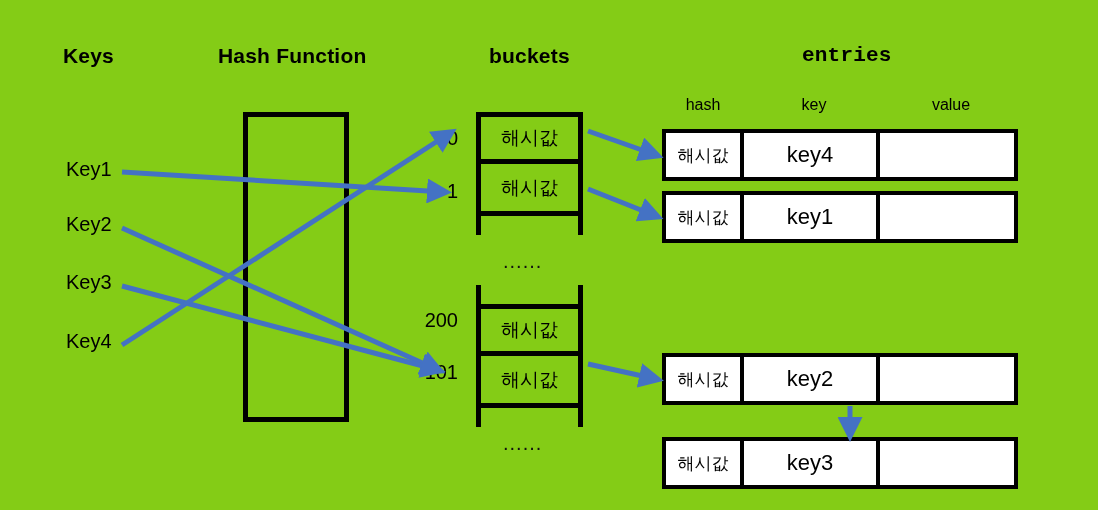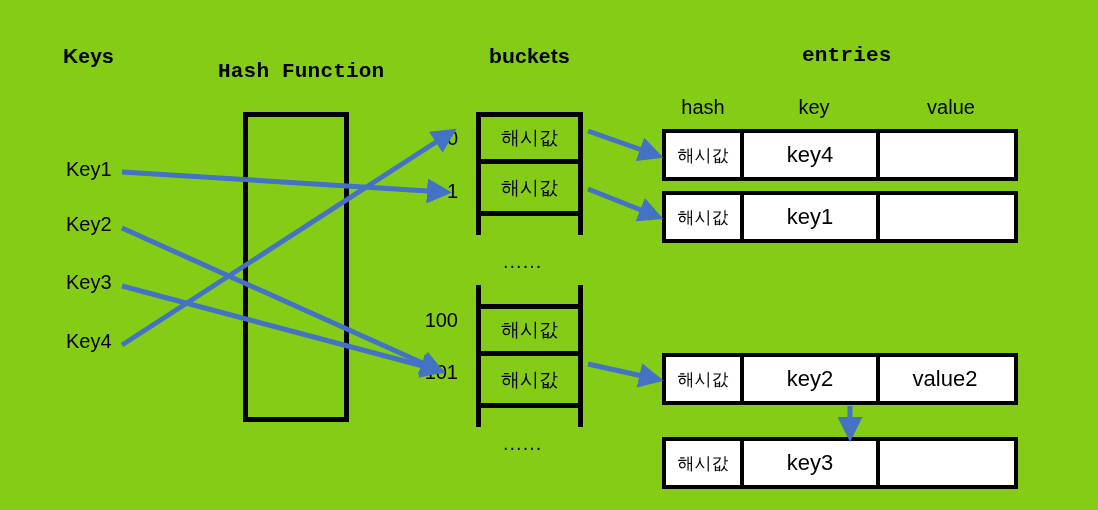--- a/index.html
+++ b/index.html
@@ -80,21 +80,21 @@
     position: absolute;
     font-size: 20px;
     letter-spacing: 1px;
     color: #111;
     white-space: nowrap;
   }
 
   
   .entry-head {
     position: absolute;
-    font-size: 20px;
+    font-size: 16px;
     white-space: nowrap;
     text-align: center;
     color: #000;
   }
   .entry-row {
     position: absolute;
     display: flex;
     box-sizing: border-box;
     border: 4px solid #000;
     background: #fff;
@@ -131,21 +131,21 @@
     height: 510px;
     pointer-events: none;
   }
 </style>
 </head>
 <body>
 
 <div id="canvas">
 
   <div class="col-heading" style="left:63px; top:44px;">Keys</div>
-  <div class="col-heading" style="left:218px; top:60px;font-family:Liberation Mono, monospace;">Hash Function</div>
+  <div class="col-heading" style="left:218px; top:44px;">Hash Function</div>
   <div class="col-heading" style="left:489px; top:44px;">buckets</div>
   <div class="col-heading" style="left:802px; top:44px;font-family:Liberation Mono, monospace;">entries</div>
 
   <div class="key-label" style="left:66px; top:158px;">Key1</div>
   <div class="key-label" style="left:66px; top:213px;">Key2</div>
   <div class="key-label" style="left:66px; top:271px;">Key3</div>
   <div class="key-label" style="left:66px; top:330px;">Key4</div>
 
   <div class="hash-box" style="left:243px; top:112px; width:106px; height:310px;"></div>
 
@@ -166,21 +166,21 @@
   <div class="bucket-group" style="left:476px; top:285px; width:107px;">
     <div class="bucket-stub"></div>
     <div class="bucket-cell">
       <span>해시값</span>
     </div>
     <div class="bucket-cell">
       <span>해시값</span>
     </div>
     <div class="bucket-stub"></div>
   </div>
-  <div class="bucket-index" style="left:413px; top:309px; width:45px;">100</div>
+  <div class="bucket-index" style="left:413px; top:309px; width:45px;">200</div>
   <div class="bucket-index" style="left:413px; top:361px; width:45px;text-align:right;">101</div>
 
   <div class="ellipsis" style="left:503px; top:432px;">......</div>
 
   <div class="entry-head" style="left:662px; top:96px; width:82px;">hash</div>
   <div class="entry-head" style="left:744px; top:96px; width:140px;">key</div>
   <div class="entry-head" style="left:884px; top:96px; width:134px;">value</div>
 
   <div class="entry-row" style="left:662px; top:129px; width:356px;">
     <div class="entry-cell hash">해시값</div>
@@ -188,21 +188,20 @@
   </div>
 
   <div class="entry-row" style="left:662px; top:191px; width:356px;">
     <div class="entry-cell hash">해시값</div>
     <div class="entry-cell key">key1</div>
   </div>
 
   <div class="entry-row" style="left:662px; top:353px; width:356px;">
     <div class="entry-cell hash">해시값</div>
     <div class="entry-cell key">key2</div>
-    <div class="entry-cell value">value2</div>
   </div>
 
   <div class="entry-row" style="left:662px; top:437px; width:356px;">
     <div class="entry-cell hash">해시값</div>
     <div class="entry-cell key">key3</div>
   </div>
 
   <svg id="arrows" viewBox="0 0 1098 510">
     <defs>
       <marker id="ah" markerWidth="5" markerHeight="5" refX="3.4" refY="2.5" orient="auto" markerUnits="strokeWidth">

